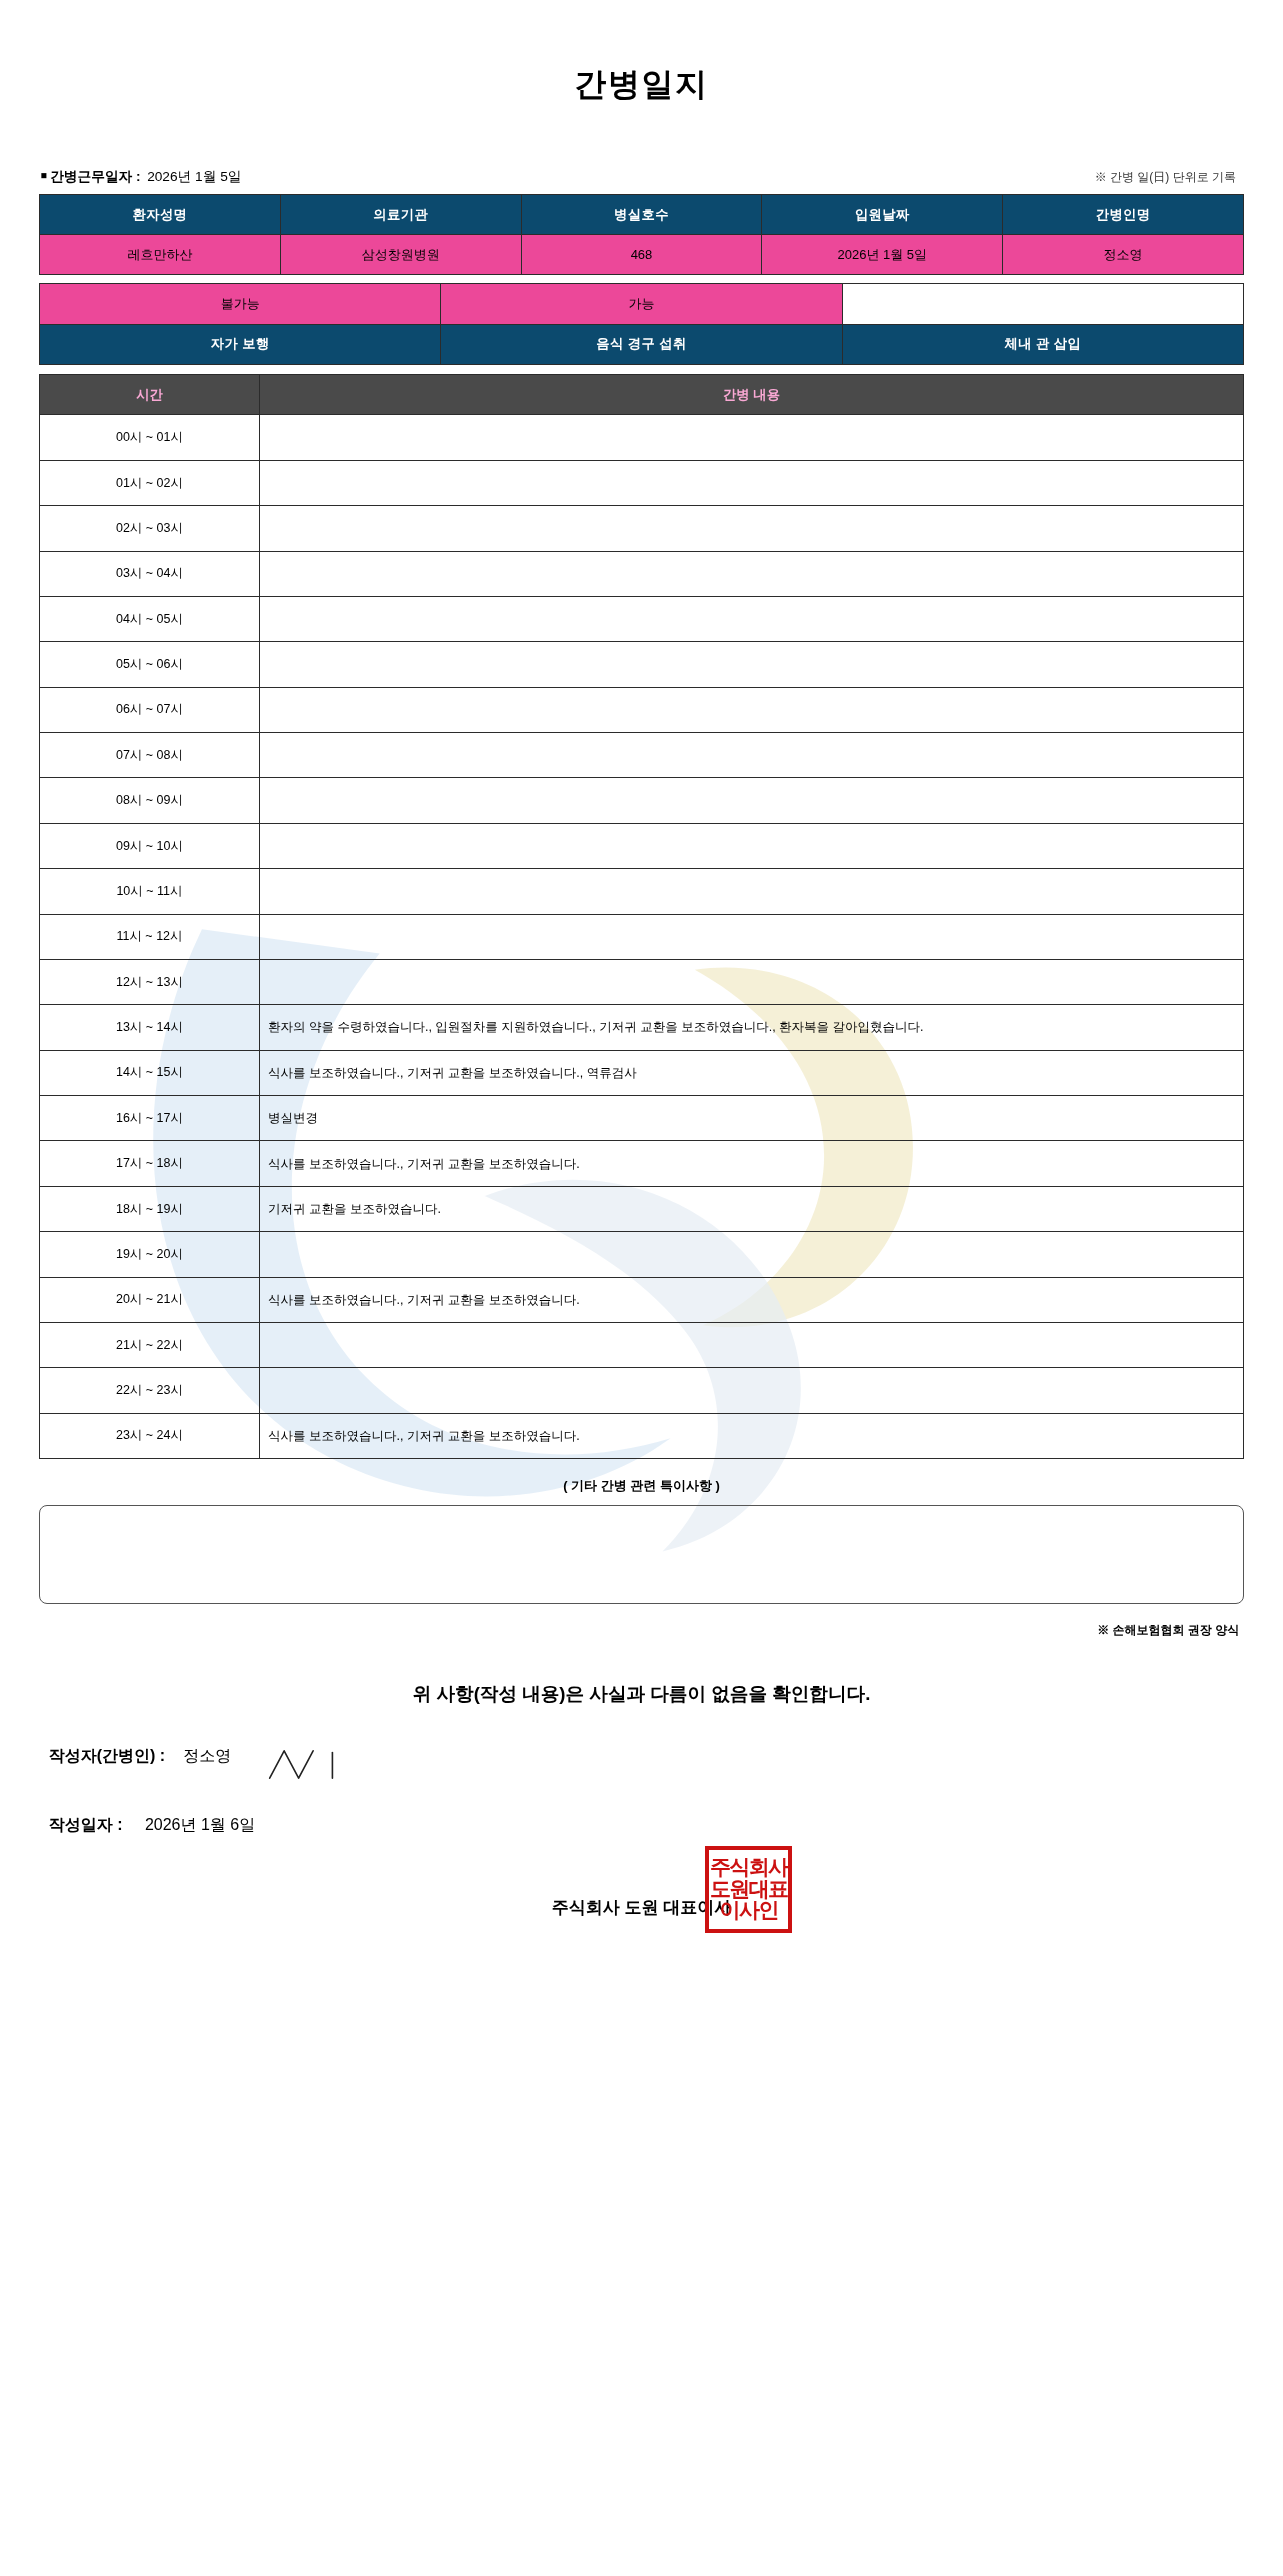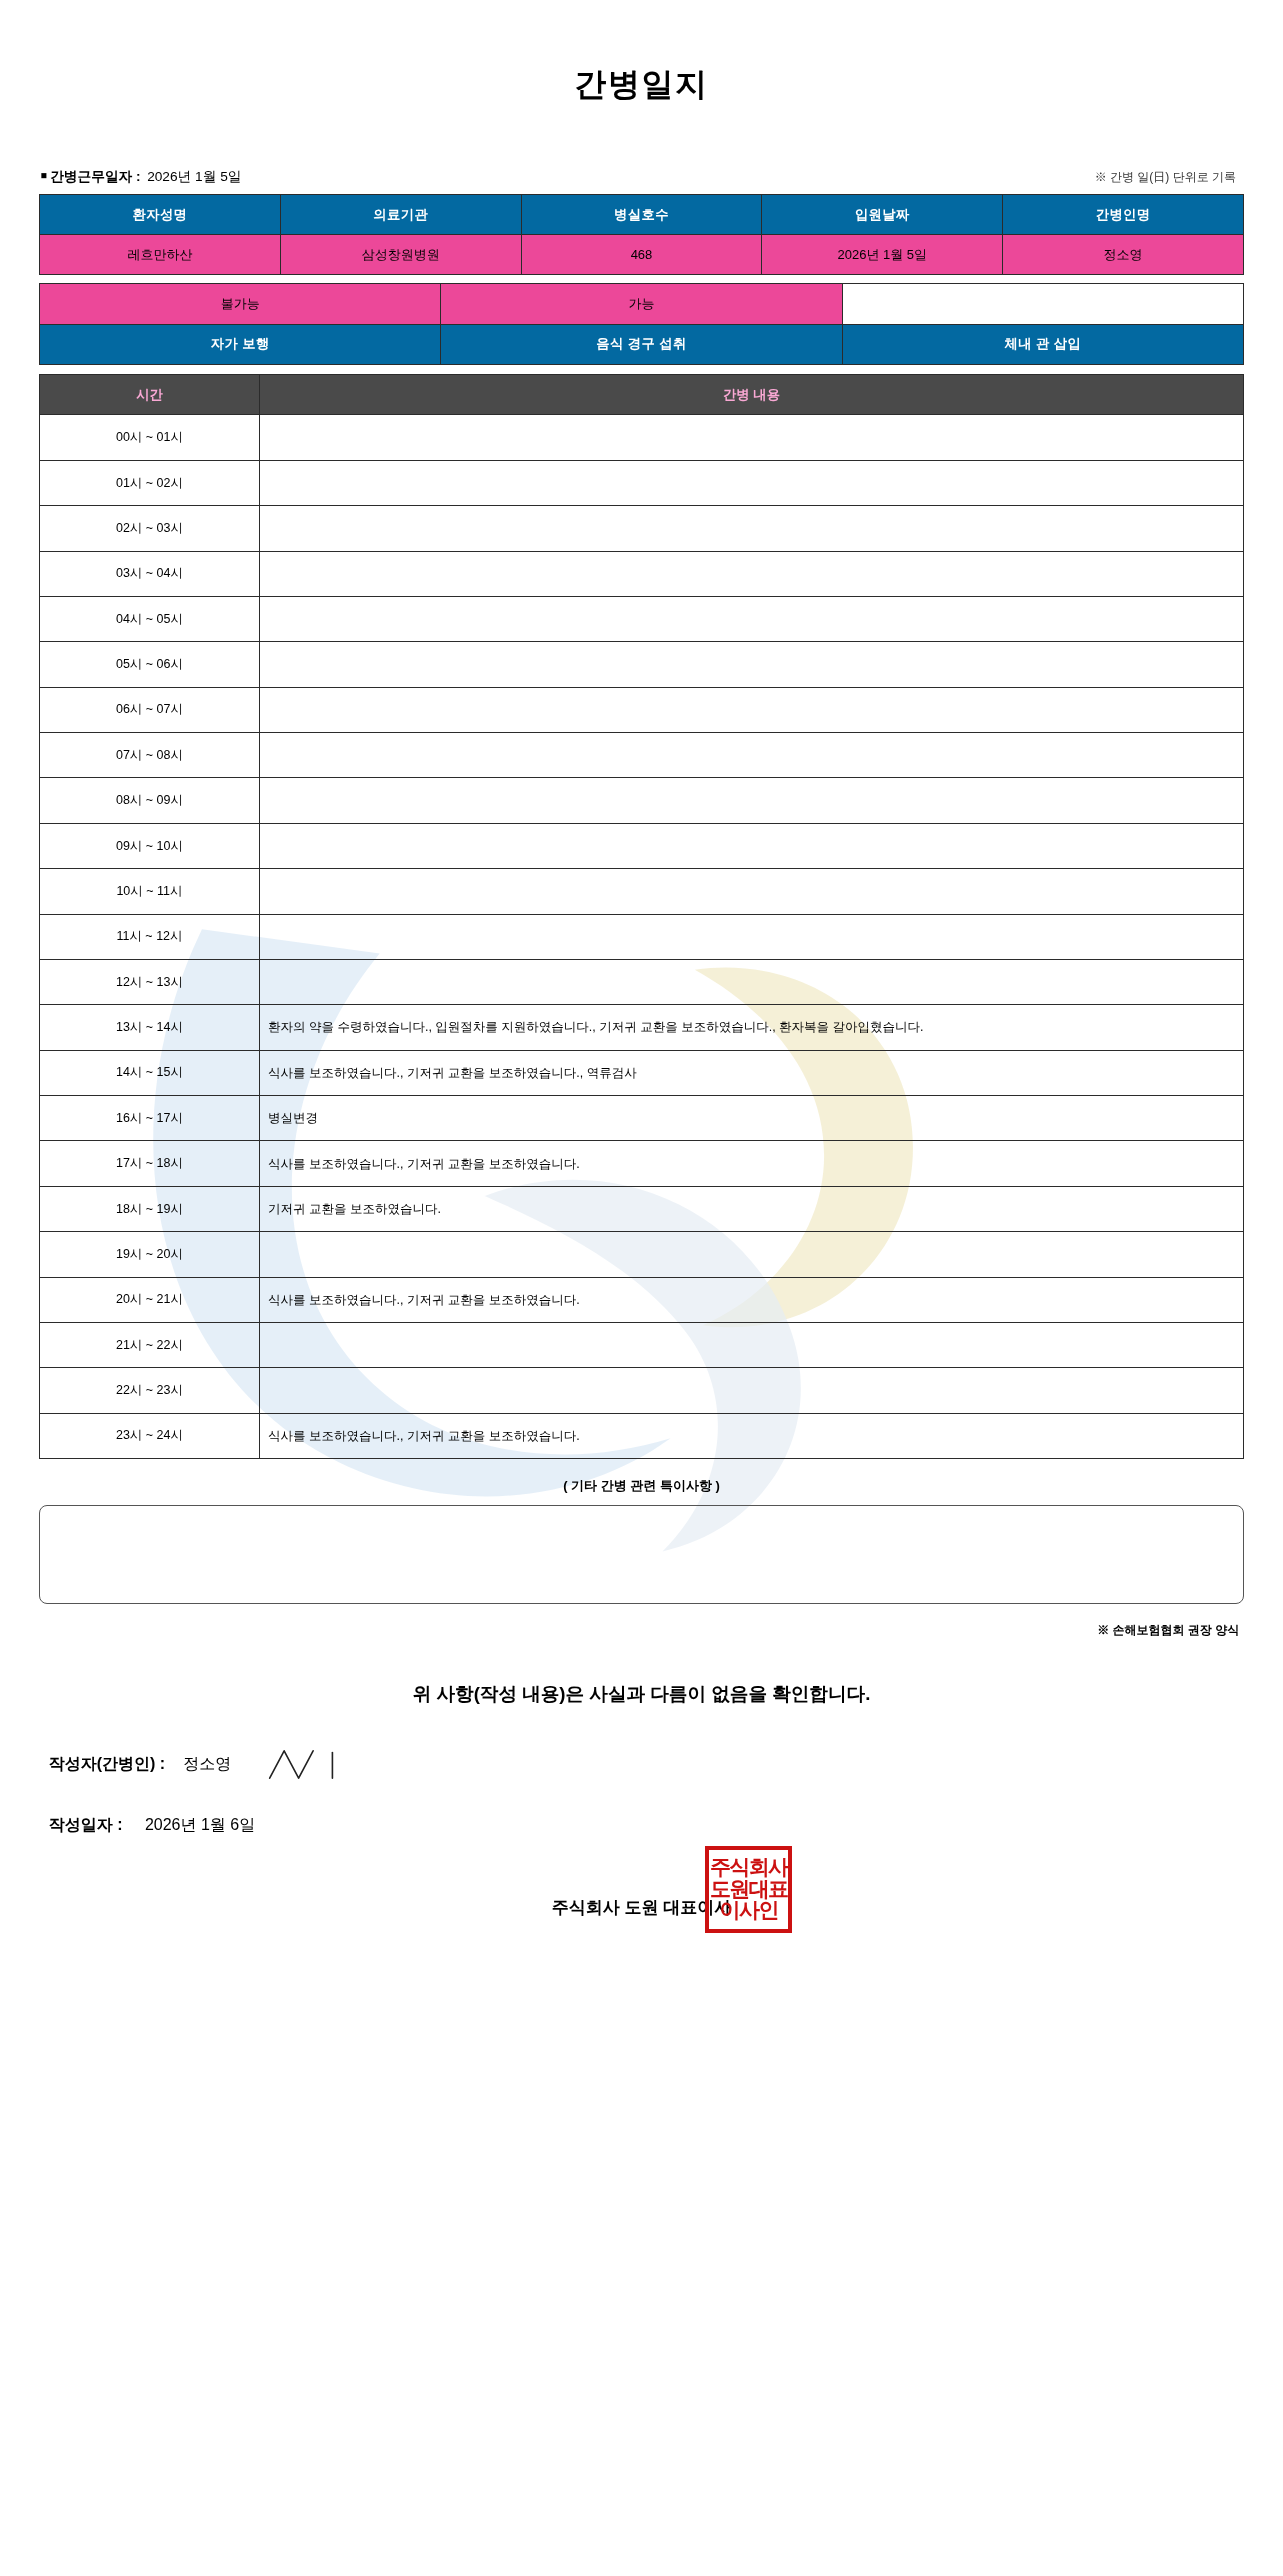--- a/index.html
+++ b/index.html
@@ -79,21 +79,21 @@
   }
   .tbl th, .tbl td {
     border: 0.8px solid #2b2b2b;
     text-align: center;
     font-size: 13px;
     height: 36px;
     padding: 1.6px 4.8px;
     background: #ec4899;
   }
   .tbl th {
-    background: #0369a1;
+    background: #0c4a6e;
     color: #ffffff;
     font-weight: bold;
     font-size: 13.3px;
     letter-spacing: 0.4px;
   }
   .tbl td.empty { background: #ffffff; }
 
   
   .log-tbl { margin-top: 9.7px; border: 0.8px solid #2b2b2b; }
   .log-tbl th {
@@ -149,21 +149,21 @@
     font-size: 18.6px;
     font-weight: bold;
     margin-top: 42px;
   }
 
   .sign-row {
     margin-top: 39px;
     font-size: 16px;
     padding-left: 9.7px;
     display: flex;
-    align-items: center;
+    align-items: flex-start;
   }
   .sign-row .label { font-weight: bold; }
   .sign-row .value { margin-left: 18px; }
   .sign-mark {
     margin-left: 32px;
     width: 97px;
     height: 37px;
   }
   .sign-row2 {
     margin-top: 32px;

